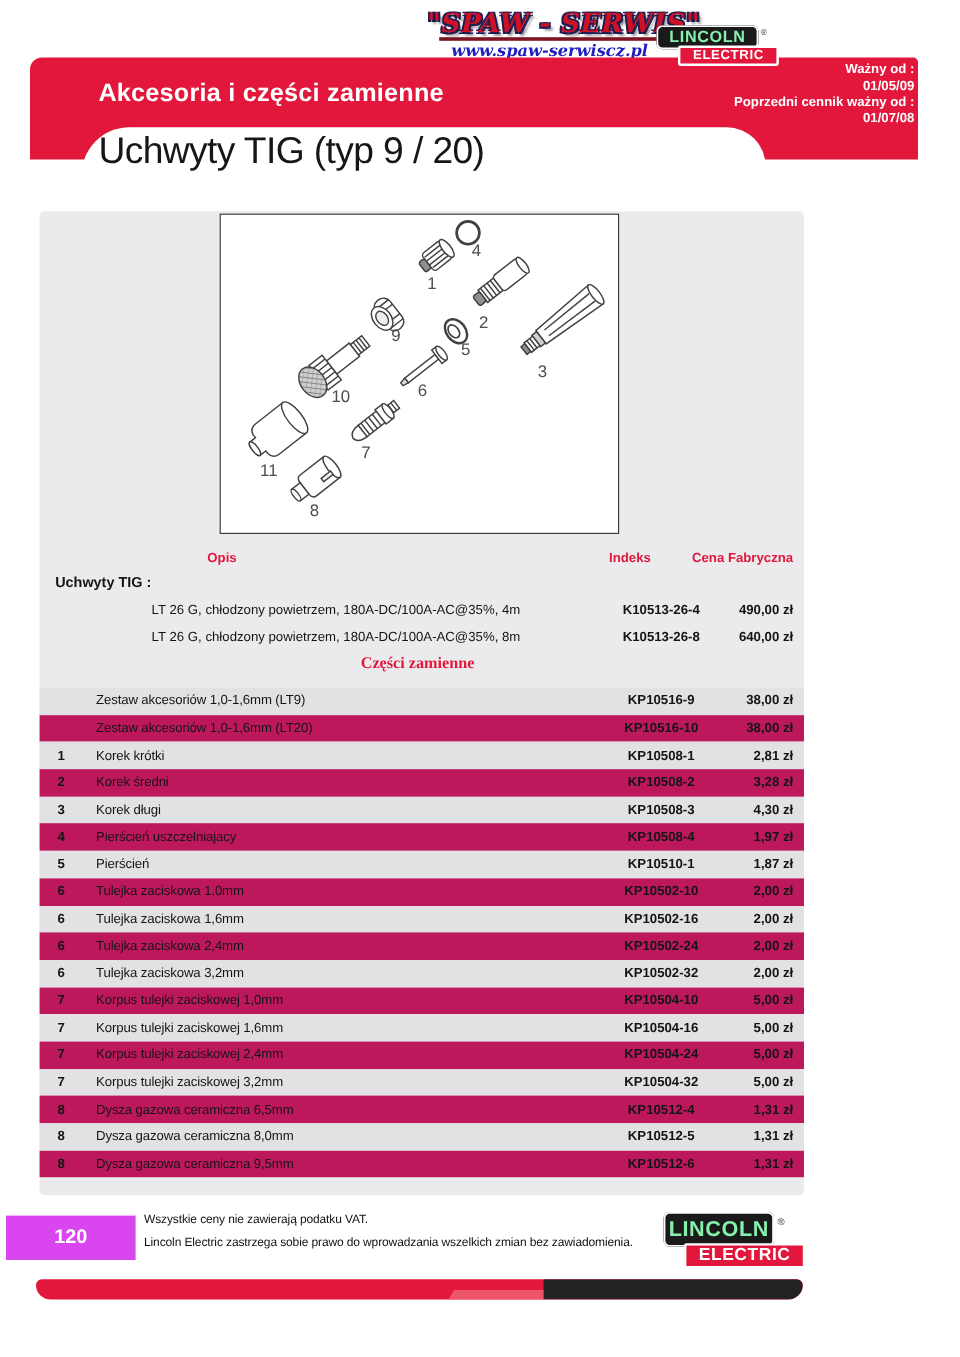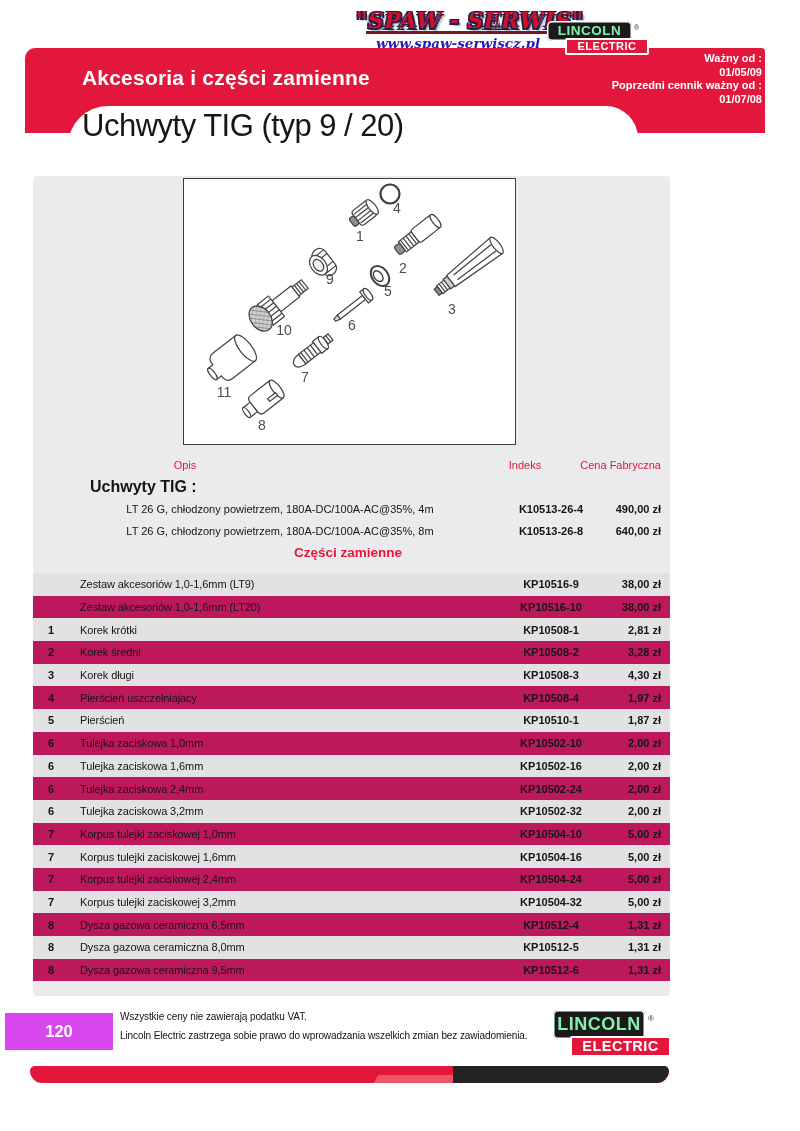--- a/index.html
+++ b/index.html
@@ -42,35 +42,35 @@
   .page-title { left:82px; top:108px; z-index:3; font-size:31px; font-weight:400;
     letter-spacing:-0.5px; color:#161616; }
 
   
   .panel { left:33px; top:176px; width:637px; height:820px; background:#ebebed; border-radius:4px; }
   .diagram-box { position:absolute; left:150px; top:2px; width:333px; height:267px;
     background:#fff; border:1.5px solid #3c3c3c; }
   .diagram-box svg { display:block; width:330px; height:264px; }
   .dlabel { font-family:"Liberation Sans", sans-serif; font-size:14px; fill:#4d4d4d; }
 
-  .col-header { position:absolute; top:283px; font-size:11px; font-weight:normal; color:#e2173b; }
+  .col-header { position:absolute; top:283px; font-size:11px; font-weight:bold; color:#e2173b; }
   .hdr-opis   { left:90px;  width:124px; text-align:center; }
   .hdr-indeks { left:432px; width:120px; text-align:center; }
   .hdr-cena   { left:504px; width:124px; text-align:right; }
 
-  .group-label { position:absolute; left:13px; top:302px; font-size:16px; font-weight:bold;margin-left:44px; }
+  .group-label { position:absolute; left:13px; top:302px; font-size:12px; font-weight:bold; }
 
   .prow { position:absolute; left:0; width:637px; height:22px; display:grid;
     grid-template-columns:36px 1fr 120px 59px; align-items:center; font-size:11px; }
   .prow .desc { padding-left:0;text-align:center; }
   .prow .idx { text-align:center; font-weight:bold; }
   .prow .price { text-align:right; padding-right:9px; font-weight:bold; }
 
   .spare-label { position:absolute; left:165px; top:369px; width:300px; text-align:center;
-    font-size:13.5px; font-weight:bold; color:#e2173b; }
+    font-size:13.5px; font-weight:bold; color:#e2173b;font-family:Liberation Serif, serif; }
 
   .rows { position:absolute; left:0; top:397px; width:637px; }
   .row { display:grid; grid-template-columns:36px 1fr 120px 59px; height:22.7px;
     align-items:center; font-size:11px; }
   .row.stripe { background:#e2e2e4; }
   .row.white { background:#be185d; }
   .row .num { text-align:center; font-weight:bold; }
   .row .desc { padding-left:11px; letter-spacing:-0.1px; }
   .row .idx { text-align:center; font-weight:bold; }
   .row .price { text-align:right; padding-right:9px; font-weight:bold; }

